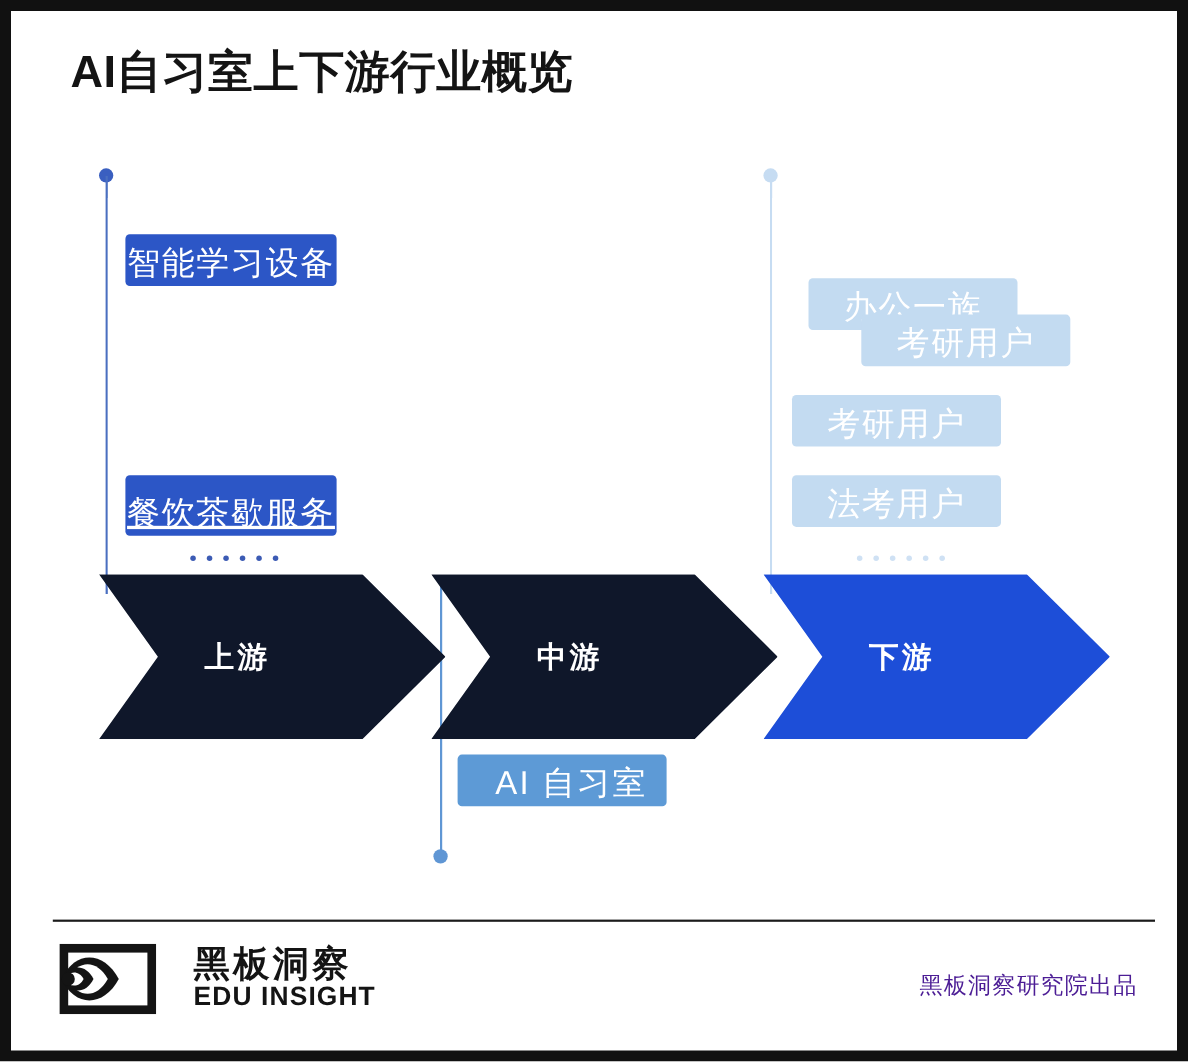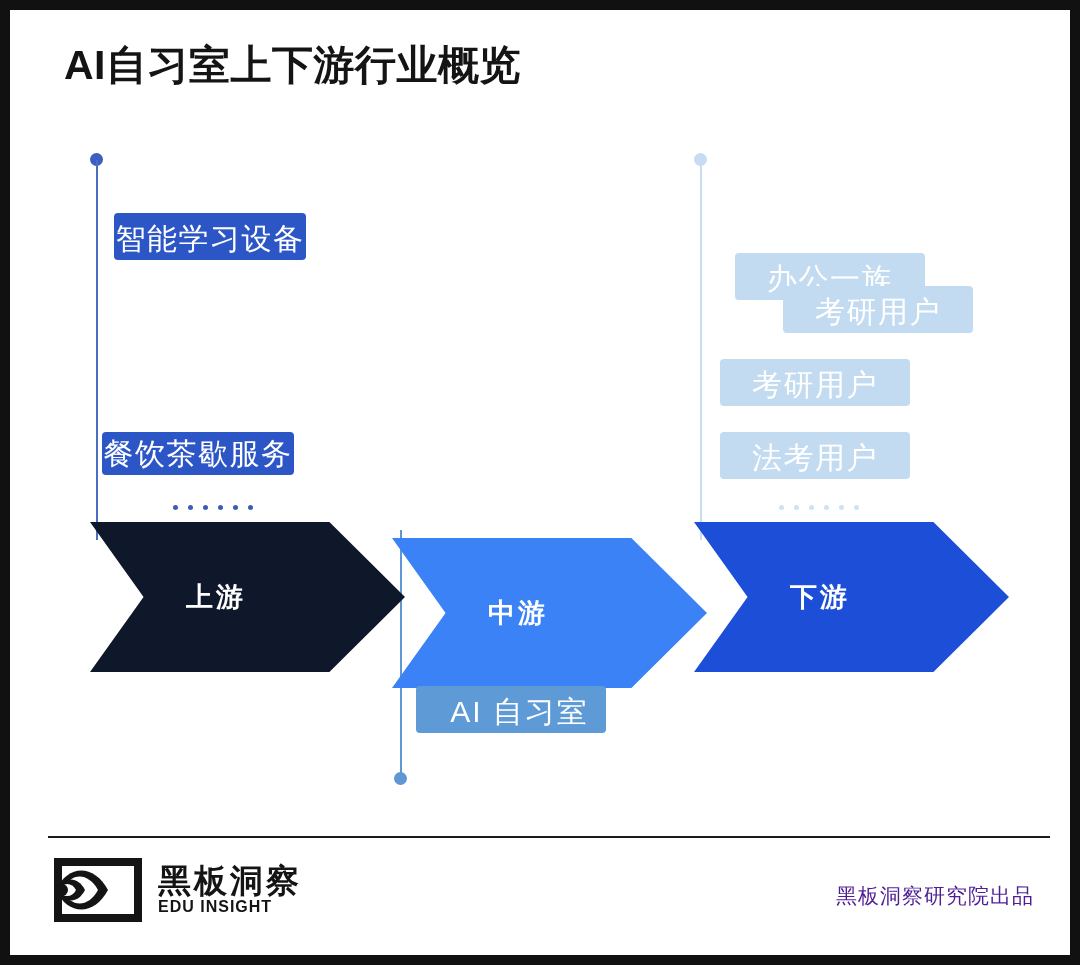--- a/index.html
+++ b/index.html
@@ -105,50 +105,50 @@
     top: 50%;
     left: 40%;
     transform: translate(-50%, -50%);
     color: #ffffff;
     font-size: 27px;
     font-weight: 700;
     letter-spacing: 3px;
     white-space: nowrap;
   }
   .arrow.a-up   { background: #0f172a; }
-  .arrow.a-mid  { background: #3b82f6; margin-top: 16px; }
+  .arrow.a-mid  { background: #0f172a; }
   .arrow.a-down { background: #1d4ed8; }
 
   
   .footer-rule {
     position: absolute;
     height: 2px;
     background: #1b1b1b;
   }
   .footer-logo {
     position: absolute;
     display: flex;
     align-items: center;
-    gap: 16px;
+    gap: 34px;
   }
   .logo-mark {
     width: 88px;
     height: 64px;
     flex: none;
   }
   .logo-text .logo-cn {
     font-size: 33px;
     font-weight: 700;
     color: #141414;
     letter-spacing: 3px;
     line-height: 1.0;
     white-space: nowrap;
   }
   .logo-text .logo-en {
-    font-size: 16px;
+    font-size: 24px;
     font-weight: 700;
     color: #141414;
     letter-spacing: 1px;
     line-height: 1.25;
     white-space: nowrap;
   }
   .footer-credit {
     position: absolute;
     right: 36px;
     top: 872px;
@@ -166,21 +166,21 @@
   <div class="title">AI自习室上下游行业概览</div>
 
   <div class="conn-dot" style="left:80px; top:143px;"></div>
   <div class="conn-line" style="left:86px; top:150px; height:380px;"></div>
 
   <div class="col-panel" style="left:88px; top:170px; width:220px; height:355px;"></div>
 
   <div class="pill up" style="left:104px; top:203px; width:192px; height:47px;">
     <span>智能学习设备</span>
   </div>
-  <div class="pill up" style="left:92px; top:422px; width:192px; height:43px;">
+  <div class="pill up" style="left:104px; top:422px; width:192px; height:55px;text-decoration:underline;">
     <span>餐饮茶歇服务</span>
   </div>
 
   <div class="dots-row" style="left:163px; top:495px;">
     <i></i>
       <i></i>
       <i></i>
       <i></i>
       <i></i>
       <i></i>

